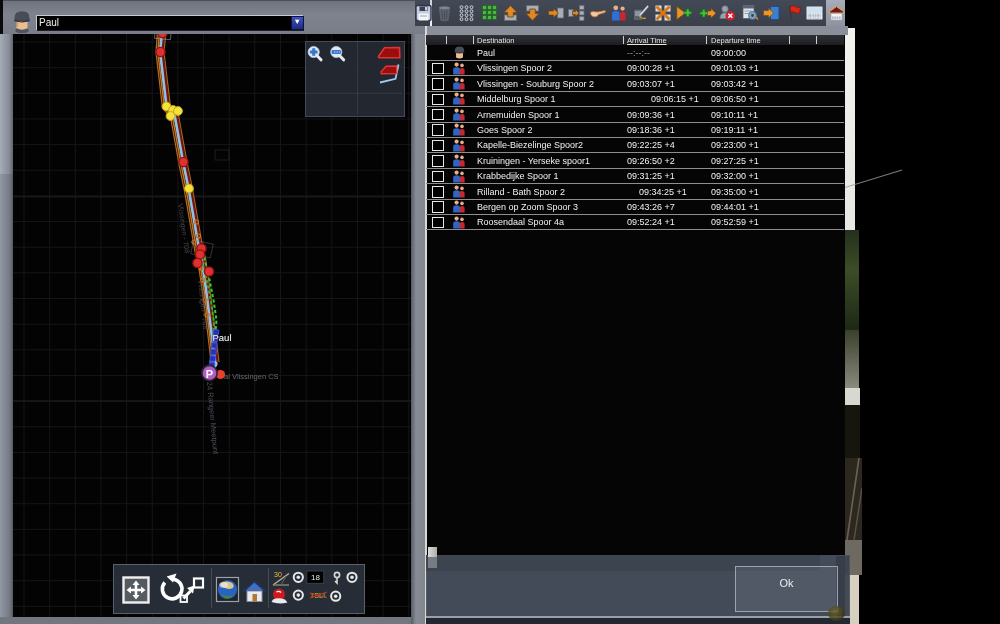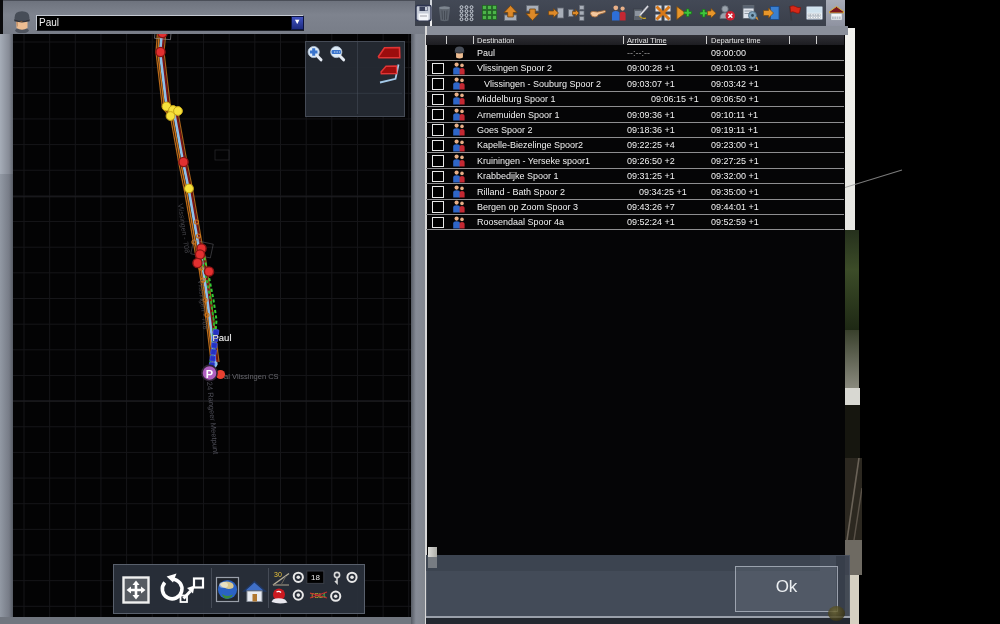--- a/index.html
+++ b/index.html
@@ -411,21 +411,21 @@
       <div class="txt" style="left:627px;top:63.2px;font-size:9px;color:#f2f2f2;">09:00:28 +1</div>
       <div class="txt" style="left:711px;top:63.2px;font-size:9px;color:#f2f2f2;">09:01:03 +1</div>
       <div class="abs" style="left:426px;top:90.7px;width:418px;height:1px;background:#8e8e90;"></div>
       <div class="abs" style="left:431.5px;top:78.0px;width:10.5px;height:9.5px;background:#000;border:1.4px solid #e8e8e8;"></div>
       <svg class="abs" style="left:452px;top:76.9px" width="14" height="13" viewBox="0 0 14 13">
       <circle cx="4.6" cy="2.6" r="2.1" fill="#e8b088"></circle>
       <path d="M1.2 12.5 L1.2 7.5 Q1.2 5.2 4.6 5.2 Q8 5.2 8 7.5 L8 12.5 Z" fill="#2e66c8"></path>
       <circle cx="10" cy="3.4" r="1.8" fill="#e8b088"></circle>
       <path d="M7.6 12.5 L7.6 7.8 Q7.6 5.9 10 5.9 Q12.6 5.9 12.6 7.8 L12.6 12.5 Z" fill="#c42832"></path>
     </svg>
-      <div class="txt" style="left:477px;top:78.6px;font-size:9px;color:#f2f2f2;margin-left:7px;">Vlissingen - Souburg Spoor 2</div>
+      <div class="txt" style="left:477px;top:78.6px;font-size:9px;color:#f2f2f2;">Vlissingen - Souburg Spoor 2</div>
       <div class="txt" style="left:627px;top:78.6px;font-size:9px;color:#f2f2f2;">09:03:07 +1</div>
       <div class="txt" style="left:711px;top:78.6px;font-size:9px;color:#f2f2f2;">09:03:42 +1</div>
       <div class="abs" style="left:426px;top:106.1px;width:418px;height:1px;background:#8e8e90;"></div>
       <div class="abs" style="left:431.5px;top:93.5px;width:10.5px;height:9.5px;background:#000;border:1.4px solid #e8e8e8;"></div>
       <svg class="abs" style="left:452px;top:92.4px" width="14" height="13" viewBox="0 0 14 13">
       <circle cx="4.6" cy="2.6" r="2.1" fill="#e8b088"></circle>
       <path d="M1.2 12.5 L1.2 7.5 Q1.2 5.2 4.6 5.2 Q8 5.2 8 7.5 L8 12.5 Z" fill="#2e66c8"></path>
       <circle cx="10" cy="3.4" r="1.8" fill="#e8b088"></circle>
       <path d="M7.6 12.5 L7.6 7.8 Q7.6 5.9 10 5.9 Q12.6 5.9 12.6 7.8 L12.6 12.5 Z" fill="#c42832"></path>
     </svg>
@@ -526,15 +526,15 @@
   <div class="abs" style="left:427.5px;top:557px;width:9px;height:11px;background:rgba(190,192,190,0.45);z-index:6;"></div>
 
   <div class="abs" style="left:828px;top:606px;width:17px;height:15px;border-radius:50%;background:radial-gradient(circle at 40% 35%,#6e6630,#3a3414 72%);opacity:0.8;z-index:5;"></div>
 
   <div class="abs" style="left:426px;top:555px;width:424px;height:62px;background:rgba(73,81,95,0.92);"></div>
   <div class="abs" style="left:426px;top:555px;width:394px;height:16px;background:rgba(58,65,77,0.75);"></div>
   <div class="abs" style="left:836px;top:556px;width:13px;height:60px;background:rgba(20,24,30,0.25);"></div>
   <div class="abs" style="left:426px;top:616px;width:424px;height:1.5px;background:#9aa0aa;"></div>
   <div class="abs" style="left:426px;top:617.5px;width:424px;height:7px;background:#232830;"></div>
   <div class="abs" style="left:735px;top:566px;width:101px;height:44px;background:rgba(130,140,156,0.22);border:1.5px solid rgba(220,226,236,0.55);"></div>
-  <div class="txt" style="left:735px;top:577px;width:103px;text-align:center;font-size:17px;color:#eceff2;">Ok</div>
+  <div class="txt" style="left:735px;top:577px;width:103px;text-align:center;font-size:11px;color:#eceff2;">Ok</div>
 
 </div>
 
 </body></html>

